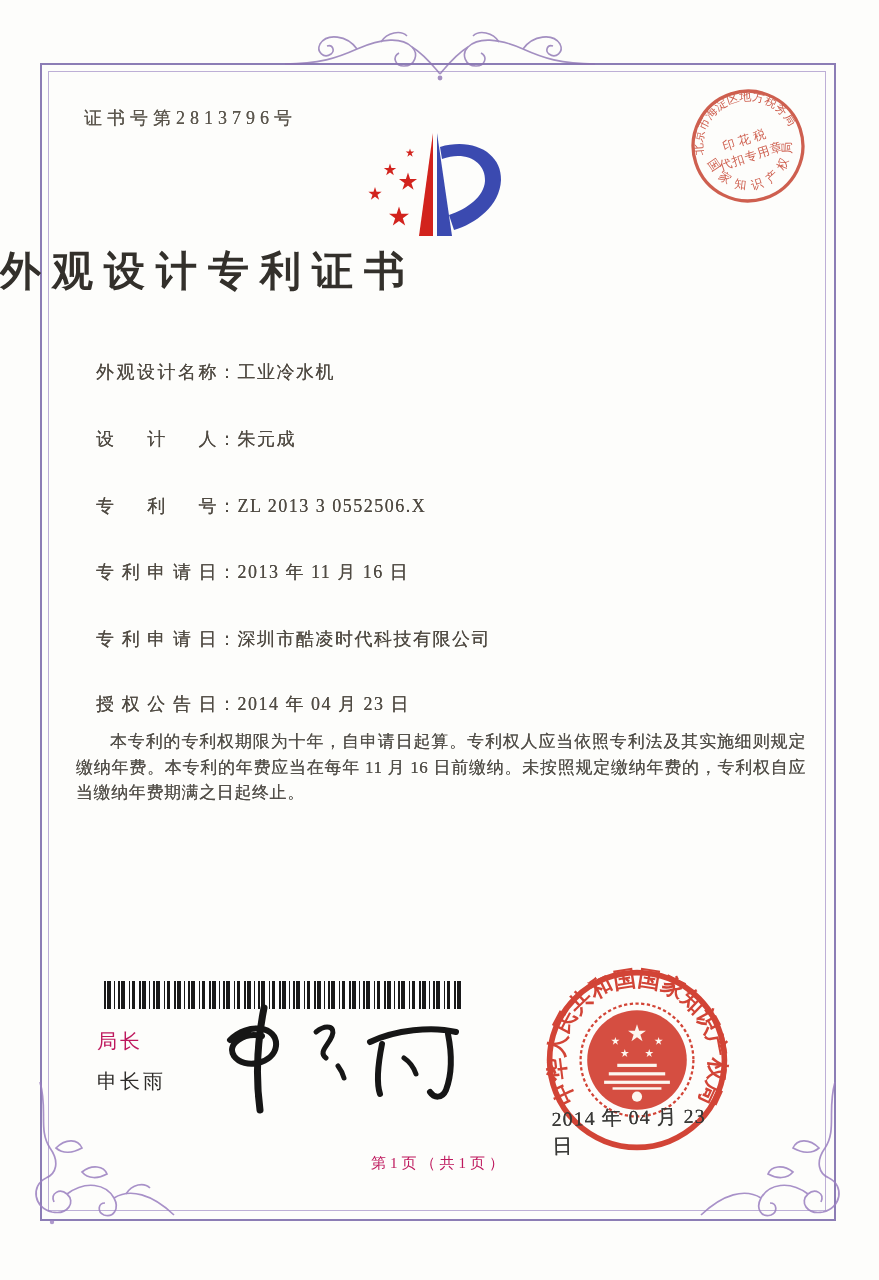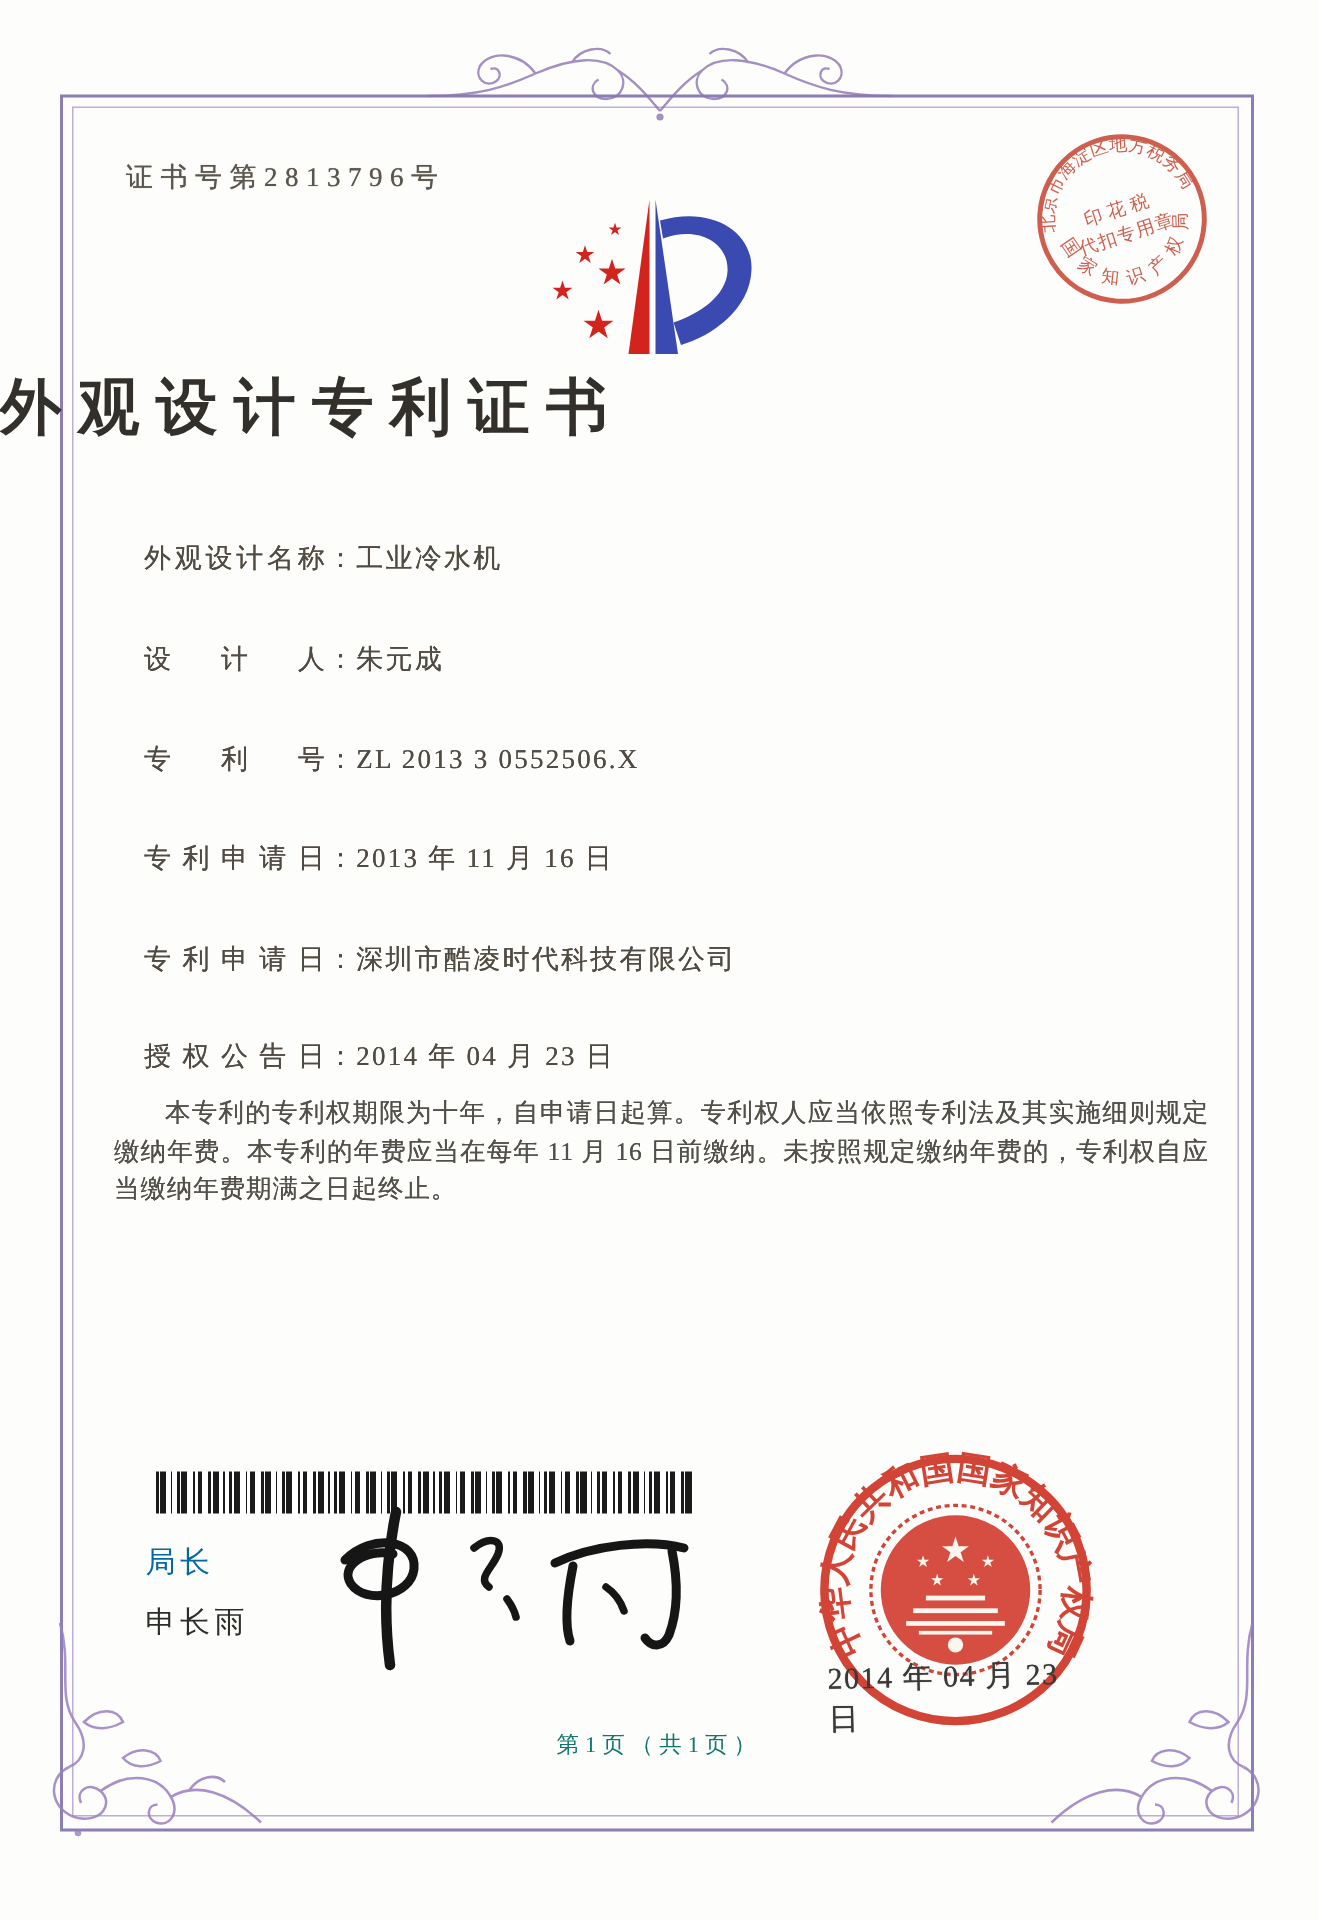--- a/index.html
+++ b/index.html
@@ -31,31 +31,31 @@
   .body-text p{margin:0;text-indent:2em;font-size:17px;line-height:25.6px;
     letter-spacing:.6px;color:#53504a;text-align:justify;text-shadow:0 0 .4px #53504a;}
   
   .barcode{position:absolute;left:104px;top:981px;width:358px;height:28px;
     background:repeating-linear-gradient(90deg,
       #1a1a1a 0 2px,#fff 2px 3px,#1a1a1a 3px 7px,#fff 7px 10px,
       #1a1a1a 10px 11px,#fff 11px 14px,#1a1a1a 14px 16px,#fff 16px 17px,
       #1a1a1a 17px 21px,#fff 21px 25px,#1a1a1a 25px 26px,#fff 26px 28px,
       #1a1a1a 28px 31px,#fff 31px 35px);}
   
-  .sig-title{position:absolute;left:97px;top:1028px;font-size:20px;letter-spacing:3px;color:#0369a1;}
+  .sig-title{position:absolute;left:97px;top:1028px;font-size:20px;letter-spacing:3px;color:#be185d;}
   .sig-name{position:absolute;left:97px;top:1068px;font-size:20px;letter-spacing:3px;color:#2f2d2a;text-align:right;}
   .sig-script{position:absolute;left:200px;top:998px;width:270px;height:118px;}
   
   .tax-stamp{position:absolute;left:684px;top:82px;width:128px;height:128px;opacity:.88;}
   .office-seal{position:absolute;left:543px;top:966px;width:188px;height:188px;opacity:.92;}
   .seal-date{position:absolute;left:552px;top:1104px;width:180px;font-size:20px;
     letter-spacing:1px;color:#3a3a38;transform:rotate(-1.2deg);text-shadow:0 0 .5px #3a3a38;}
   
   .footer{position:absolute;left:0;top:1154px;width:879px;text-align:center;
-    font-size:15px;letter-spacing:4px;color:#0f766e;}
+    font-size:15px;letter-spacing:4px;color:#be185d;}
   svg text{font-family:"Liberation Serif","DejaVu Serif",serif;}
 </style>
 </head>
 <body>
 
 <div class="page">
 
   <svg width="0" height="0" style="position:absolute">
     <defs>
       <polygon id="starShape" points="0,-1 0.588,0.809 -0.951,-0.309 0.951,-0.309 -0.588,0.809" fill-rule="nonzero"></polygon>

